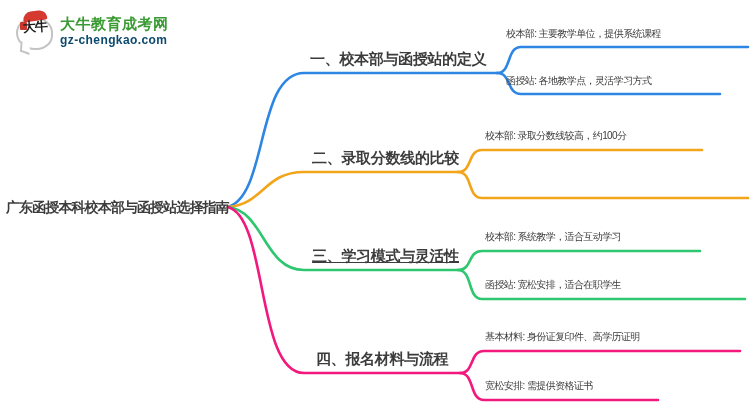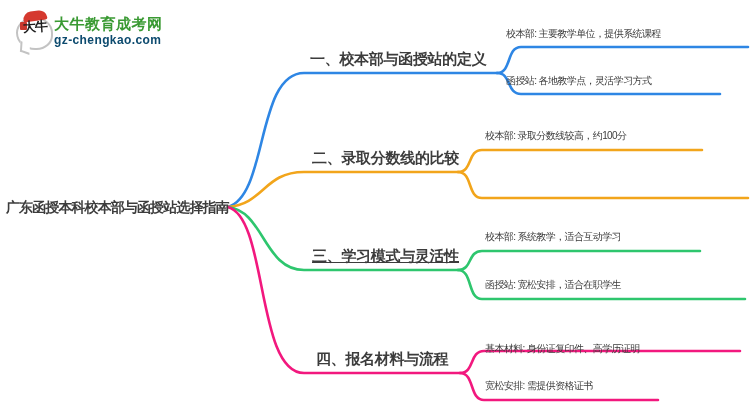--- a/index.html
+++ b/index.html
@@ -15,21 +15,21 @@
   .bubble-tail{position:absolute;left:6px;top:33px;width:8px;height:8px;background:#fff;
           border-left:2px solid #c3c3c3;border-bottom:2px solid #c3c3c3;
           transform:rotate(20deg) skew(16deg);}
   .cap{position:absolute;left:9px;top:1px;width:24px;height:10px;background:#d5392f;
           border-radius:12px 12px 3px 3px;transform:rotate(-8deg);}
   .seal{position:absolute;left:6px;top:12px;width:7px;height:8px;background:#c8372d;border-radius:1px;}
   .daniu{position:absolute;left:7px;top:11px;width:28px;text-align:center;
           font-family:"Liberation Serif","DejaVu Serif",serif;
           font-weight:700;font-size:13px;line-height:11px;color:#1c1c1c;
           transform:rotate(-4deg);letter-spacing:-1px;}
-  .logo-text{padding-top:5px;}
+  .logo-text{margin-left:6px;padding-top:5px;}
   .logo-title{font-size:15px;font-weight:700;color:#3a9a33;letter-spacing:0.5px;line-height:18px;}
   .logo-domain{font-size:12px;font-weight:700;color:#0c4a6e;letter-spacing:0.4px;line-height:15px;}
 
   
   .node{position:absolute;white-space:nowrap;color:#3c3c3c;}
   .root{font-size:14px;font-weight:700;letter-spacing:-0.9px;line-height:18px;}
   .blabel{font-size:15px;font-weight:600;letter-spacing:-0.3px;line-height:17px;}
   .leaf{font-size:10px;font-weight:500;letter-spacing:-0.6px;line-height:17px;}
 </style>
 </head>
@@ -81,16 +81,16 @@
   <div class="node leaf" style="left:506px;top:72px;">函授站: 各地教学点，灵活学习方式</div>
 
   <div class="node blabel" style="left:312px;top:149px;">二、录取分数线的比较</div>
   <div class="node leaf" style="left:485px;top:127px;">校本部: 录取分数线较高，约100分</div>
 
   <div class="node blabel" style="left:312px;top:247px;text-decoration:underline;">三、学习模式与灵活性</div>
   <div class="node leaf" style="left:485px;top:228px;">校本部: 系统教学，适合互动学习</div>
   <div class="node leaf" style="left:485px;top:276px;">函授站: 宽松安排，适合在职学生</div>
 
   <div class="node blabel" style="left:316px;top:350px;">四、报名材料与流程</div>
-  <div class="node leaf" style="left:485px;top:340px;">基本材料: 身份证复印件、高学历证明</div>
+  <div class="node leaf" style="left:485px;top:328px;">基本材料: 身份证复印件、高学历证明</div>
   <div class="node leaf" style="left:485px;top:377px;">宽松安排: 需提供资格证书</div>
 
 </div>
 
 </body></html>

